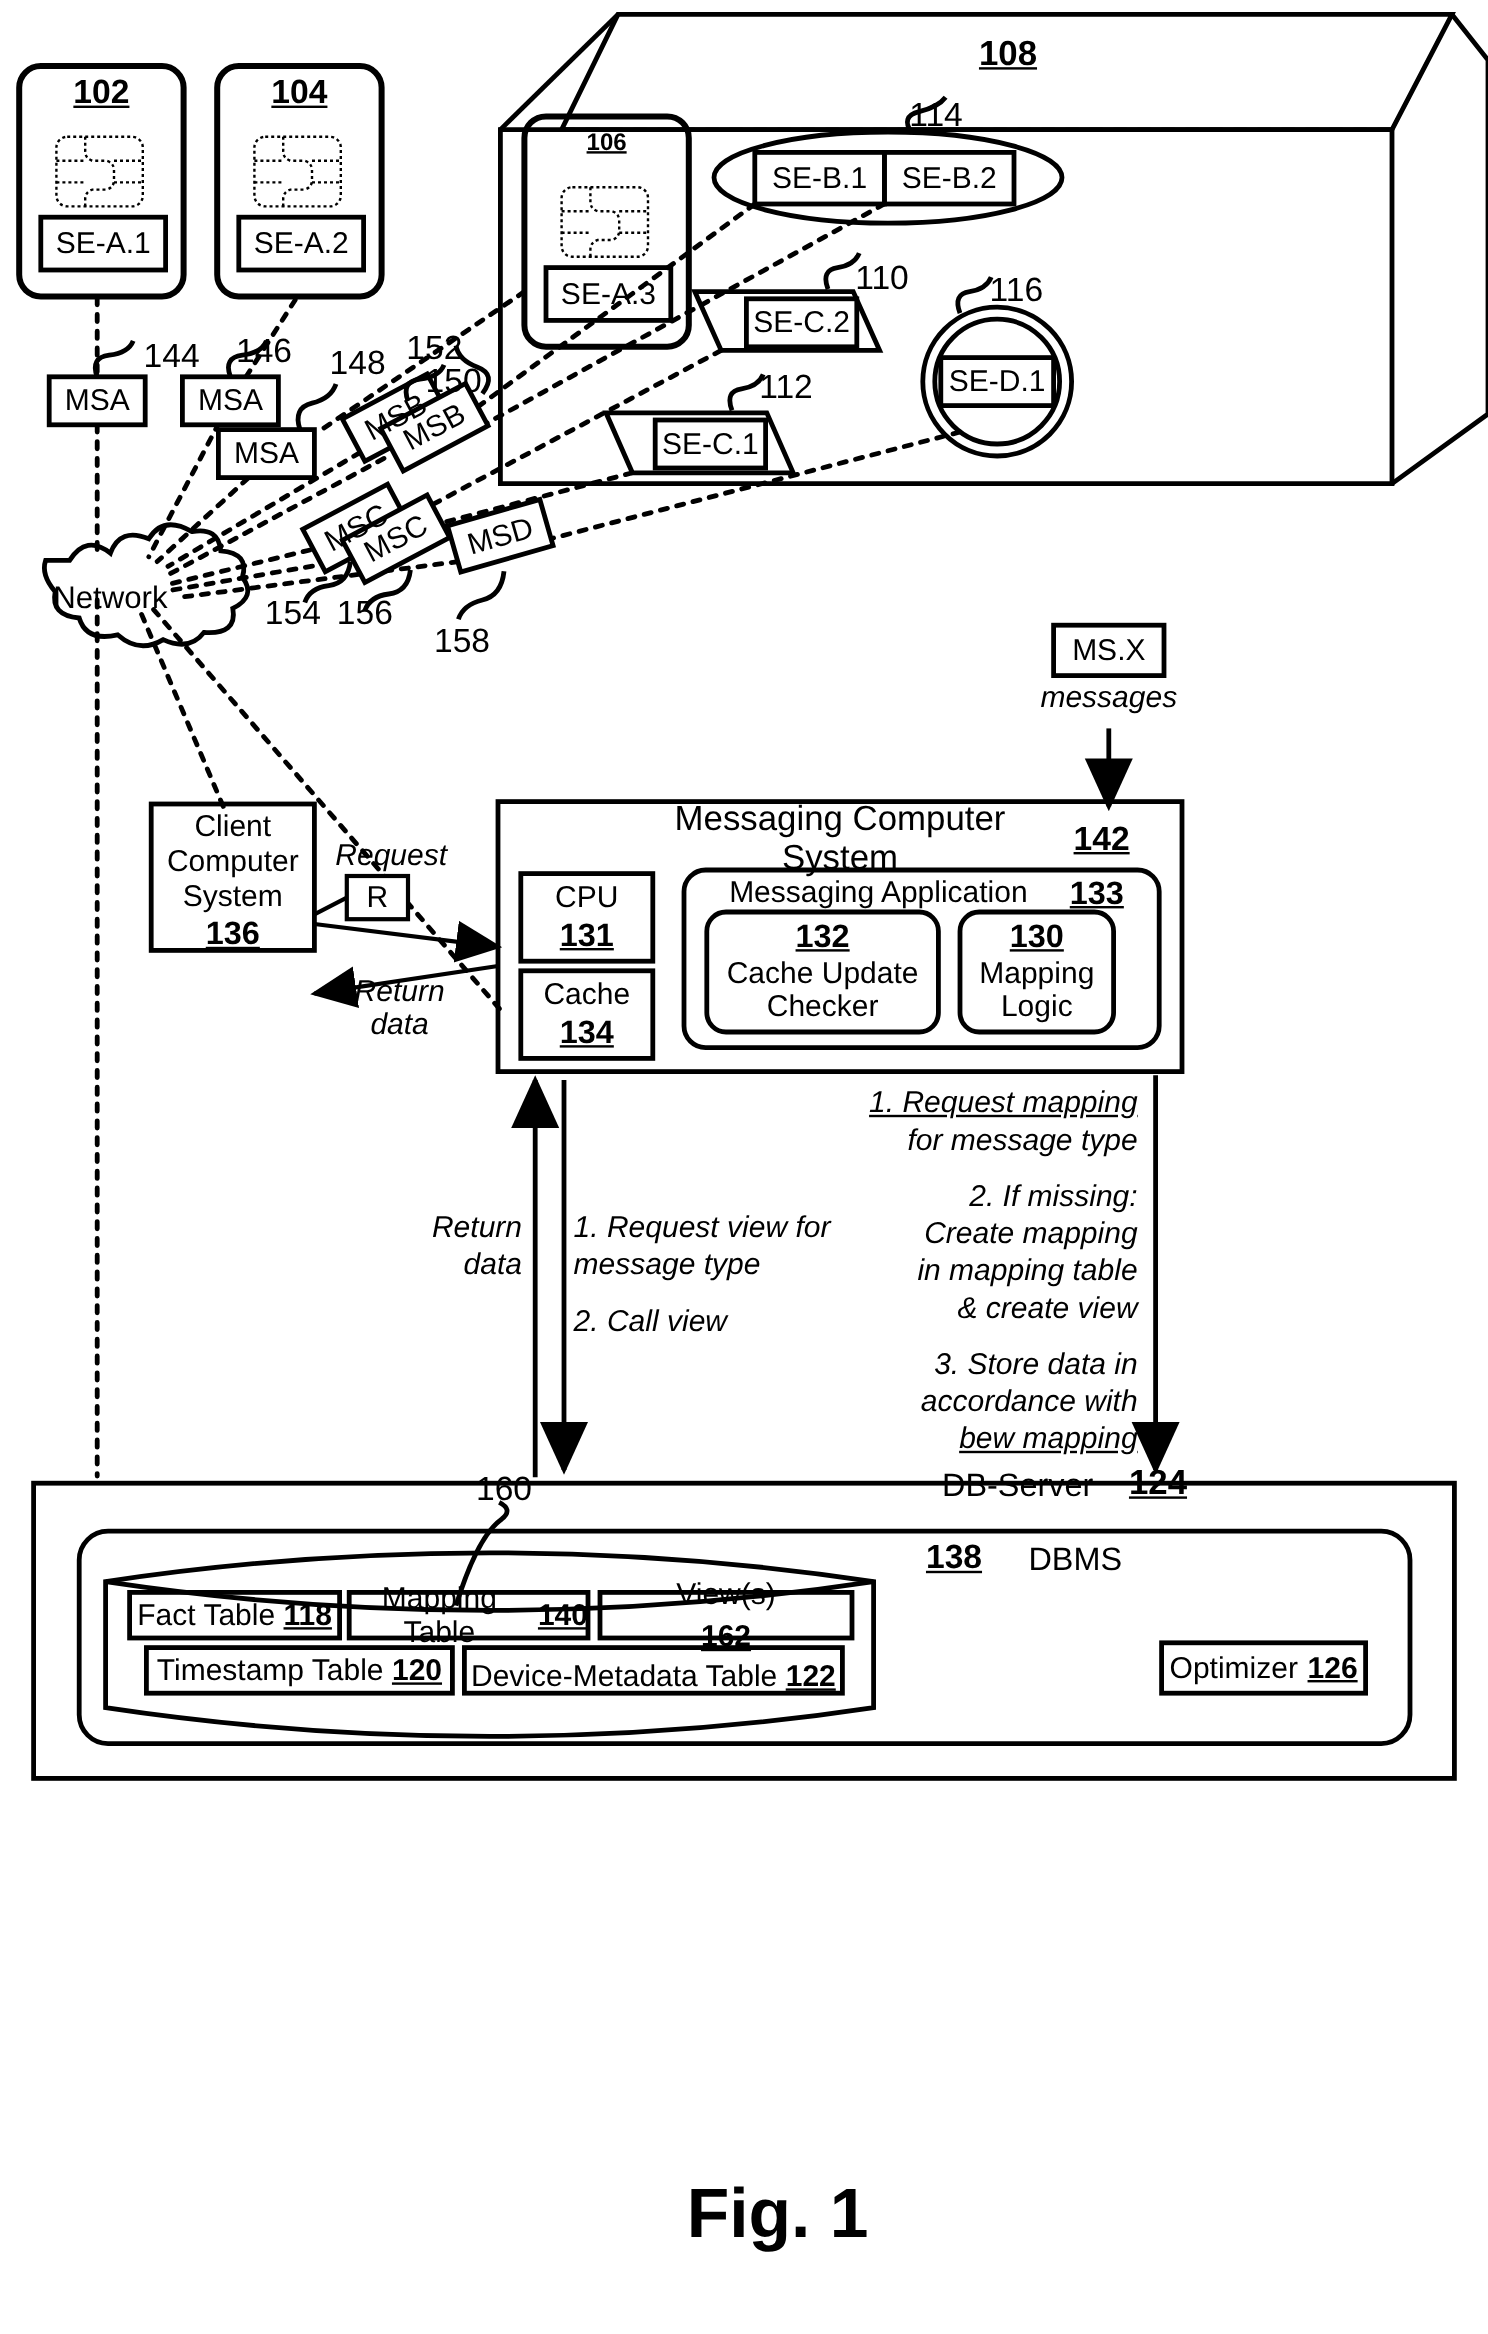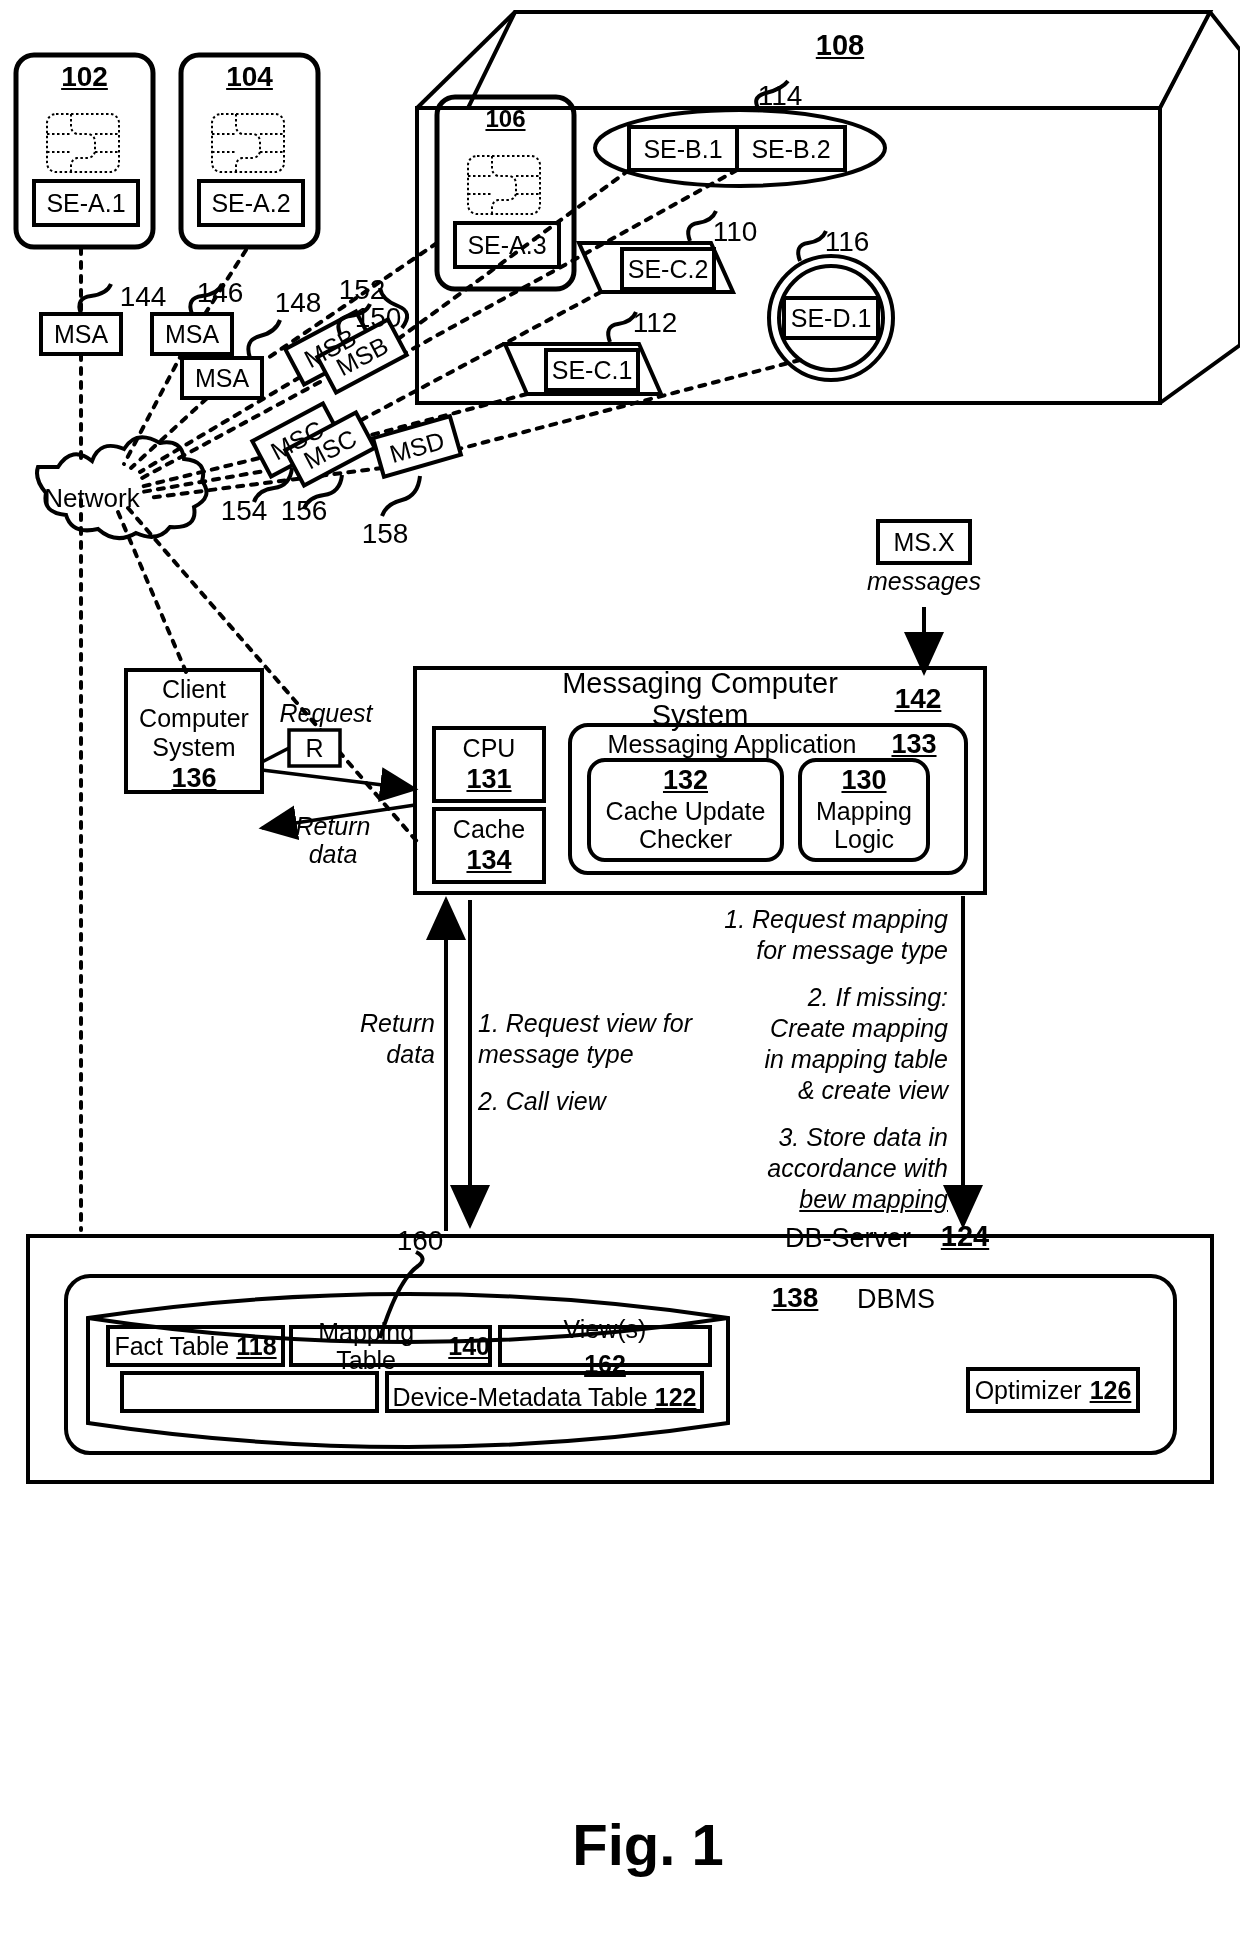--- a/index.html
+++ b/index.html
@@ -215,21 +215,21 @@
     <rect x="968" y="1369" width="170" height="42"></rect>
   </g>
 </svg>
 
 <div class="lbl refnum" style="left:16px;top:62px;width:137px;height:30px;font-size:28px;">102</div>
 <div class="lbl boxtxt" style="left:34px;top:181px;width:104px;height:44px;">SE-A.1</div>
 
 <div class="lbl refnum" style="left:181px;top:62px;width:137px;height:30px;font-size:28px;">104</div>
 <div class="lbl boxtxt" style="left:199px;top:181px;width:104px;height:44px;">SE-A.2</div>
 
-<div class="lbl refnum" style="left:437px;top:104px;width:137px;height:30px;font-size:24px;">106</div>
+<div class="lbl refnum" style="left:437px;top:104px;width:137px;height:30px;font-size:20px;">106</div>
 <div class="lbl boxtxt" style="left:455px;top:223px;width:104px;height:44px;">SE-A.3</div>
 
 <div class="lbl refnum" style="left:800px;top:28px;width:80px;height:34px;font-size:29px;">108</div>
 
 <div class="lbl refnum" style="left:745px;top:80px;width:70px;height:32px;font-size:28px;text-decoration:none;font-weight:normal;">114</div>
 <div class="lbl boxtxt" style="left:629px;top:127px;width:108px;height:43px;">SE-B.1</div>
 <div class="lbl boxtxt" style="left:737px;top:127px;width:108px;height:43px;">SE-B.2</div>
 
 <div class="lbl" style="left:700px;top:216px;width:70px;height:32px;font-size:28px;">110</div>
 <div class="lbl boxtxt" style="left:622px;top:249px;width:92px;height:40px;">SE-C.2</div>
@@ -294,21 +294,21 @@
 <div class="lbl boxtxt" style="left:800px;top:797px;width:128px;height:28px;">Mapping</div>
 <div class="lbl boxtxt" style="left:800px;top:825px;width:128px;height:28px;">Logic</div>
 
 <div class="lbl ital" style="left:325px;top:1009px;width:110px;height:28px;font-size:25px;justify-content:flex-end;">Return</div>
 <div class="lbl ital" style="left:325px;top:1040px;width:110px;height:28px;font-size:25px;justify-content:flex-end;">data</div>
 
 <div class="lbl ital" style="left:478px;top:1009px;width:250px;height:28px;font-size:25px;justify-content:flex-start;">1. Request view for</div>
 <div class="lbl ital" style="left:478px;top:1040px;width:250px;height:28px;font-size:25px;justify-content:flex-start;">message type</div>
 <div class="lbl ital" style="left:478px;top:1087px;width:250px;height:28px;font-size:25px;justify-content:flex-start;">2. Call view</div>
 
-<div class="lbl ital" style="left:700px;top:905px;width:248px;height:28px;font-size:25px;justify-content:flex-end;">1. Request mapping</div>
+<div class="lbl ital" style="left:700px;top:905px;width:248px;height:28px;font-size:25px;justify-content:flex-end;text-decoration:underline;">1. Request mapping</div>
 <div class="lbl ital" style="left:700px;top:936px;width:248px;height:28px;font-size:25px;justify-content:flex-end;">for message type</div>
 <div class="lbl ital" style="left:700px;top:983px;width:248px;height:28px;font-size:25px;justify-content:flex-end;">2. If missing:</div>
 <div class="lbl ital" style="left:700px;top:1014px;width:248px;height:28px;font-size:25px;justify-content:flex-end;">Create mapping</div>
 <div class="lbl ital" style="left:700px;top:1045px;width:248px;height:28px;font-size:25px;justify-content:flex-end;">in mapping table</div>
 <div class="lbl ital" style="left:700px;top:1076px;width:248px;height:28px;font-size:25px;justify-content:flex-end;">&amp; create view</div>
 <div class="lbl ital" style="left:700px;top:1123px;width:248px;height:28px;font-size:25px;justify-content:flex-end;">3. Store data in</div>
 <div class="lbl ital" style="left:700px;top:1154px;width:248px;height:28px;font-size:25px;justify-content:flex-end;">accordance with</div>
 <div class="lbl ital" style="left:700px;top:1185px;width:248px;height:28px;font-size:25px;justify-content:flex-end;text-decoration:underline;">bew mapping</div>
 
 <div class="lbl boxtxt" style="left:760px;top:1222px;width:176px;height:32px;font-size:27px;">DB-Server</div>
@@ -323,20 +323,24 @@
 </div>
 <div class="lbl boxtxt" style="left:291px;top:1327px;width:199px;height:38px;gap:7px;">
   <span>Mapping Table</span>
   <span class="refnum">140</span>
 </div>
 <div class="lbl boxtxt" style="left:500px;top:1327px;width:210px;height:38px;gap:7px;flex-direction:column;">
   <span>View(s)</span>
   <span class="refnum">162</span>
 </div>
 
+<div class="lbl boxtxt" style="left:122px;top:1373px;width:255px;height:38px;gap:7px;">
+  <span>Timestamp Table</span>
+  <span class="refnum">120</span>
+</div>
 <div class="lbl boxtxt" style="left:387px;top:1373px;width:315px;height:38px;gap:7px;align-items:flex-end;">
   <span>Device-Metadata Table</span>
   <span class="refnum">122</span>
 </div>
 
 <div class="lbl boxtxt" style="left:968px;top:1369px;width:170px;height:42px;gap:8px;">
   <span>Optimizer</span>
   <span class="refnum">126</span>
 </div>
 

